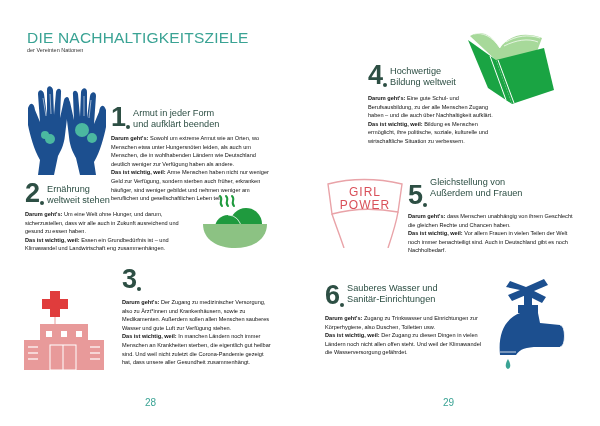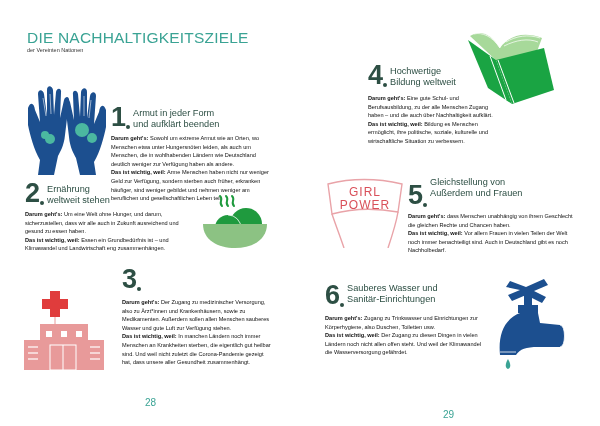--- a/index.html
+++ b/index.html
@@ -208,14 +208,14 @@
   <svg class="illus" style="left:196px;top:275px;" width="80" height="95" viewBox="0 0 80 95">
     <path d="M14 6 L30 12 L48 4 L52 10 L38 16 L50 22 L46 28 L30 20 L16 26 L12 20 L24 15 L10 12 Z" fill="#1c4f8f"></path>
     <rect x="28" y="20" width="8" height="10" fill="#1c4f8f"></rect>
     <rect x="22" y="30" width="20" height="8" fill="#1c4f8f"></rect>
     <path d="M24 38 L42 38 L44 48 L64 50 C70 50 70 72 64 72 L42 72 C30 72 24 74 20 80 L4 80 C2 60 8 44 24 38 Z" fill="#1c4f8f"></path>
     <path d="M64 50 C70 50 70 72 64 72" fill="none" stroke="#ffffff" stroke-width="0.8"></path>
     <line x1="4" y1="77" x2="20" y2="77" stroke="#ffffff" stroke-width="0.8"></line>
     <path d="M12 84 C9 89 9 93 12 94 C15 93 15 89 12 84 Z" fill="#3aa394"></path>
   </svg>
 
-  <div class="page-num" style="left:143px;margin-top:12px;">29</div>
+  <div class="page-num" style="left:143px;">29</div>
 </div>
 
 </body></html>

